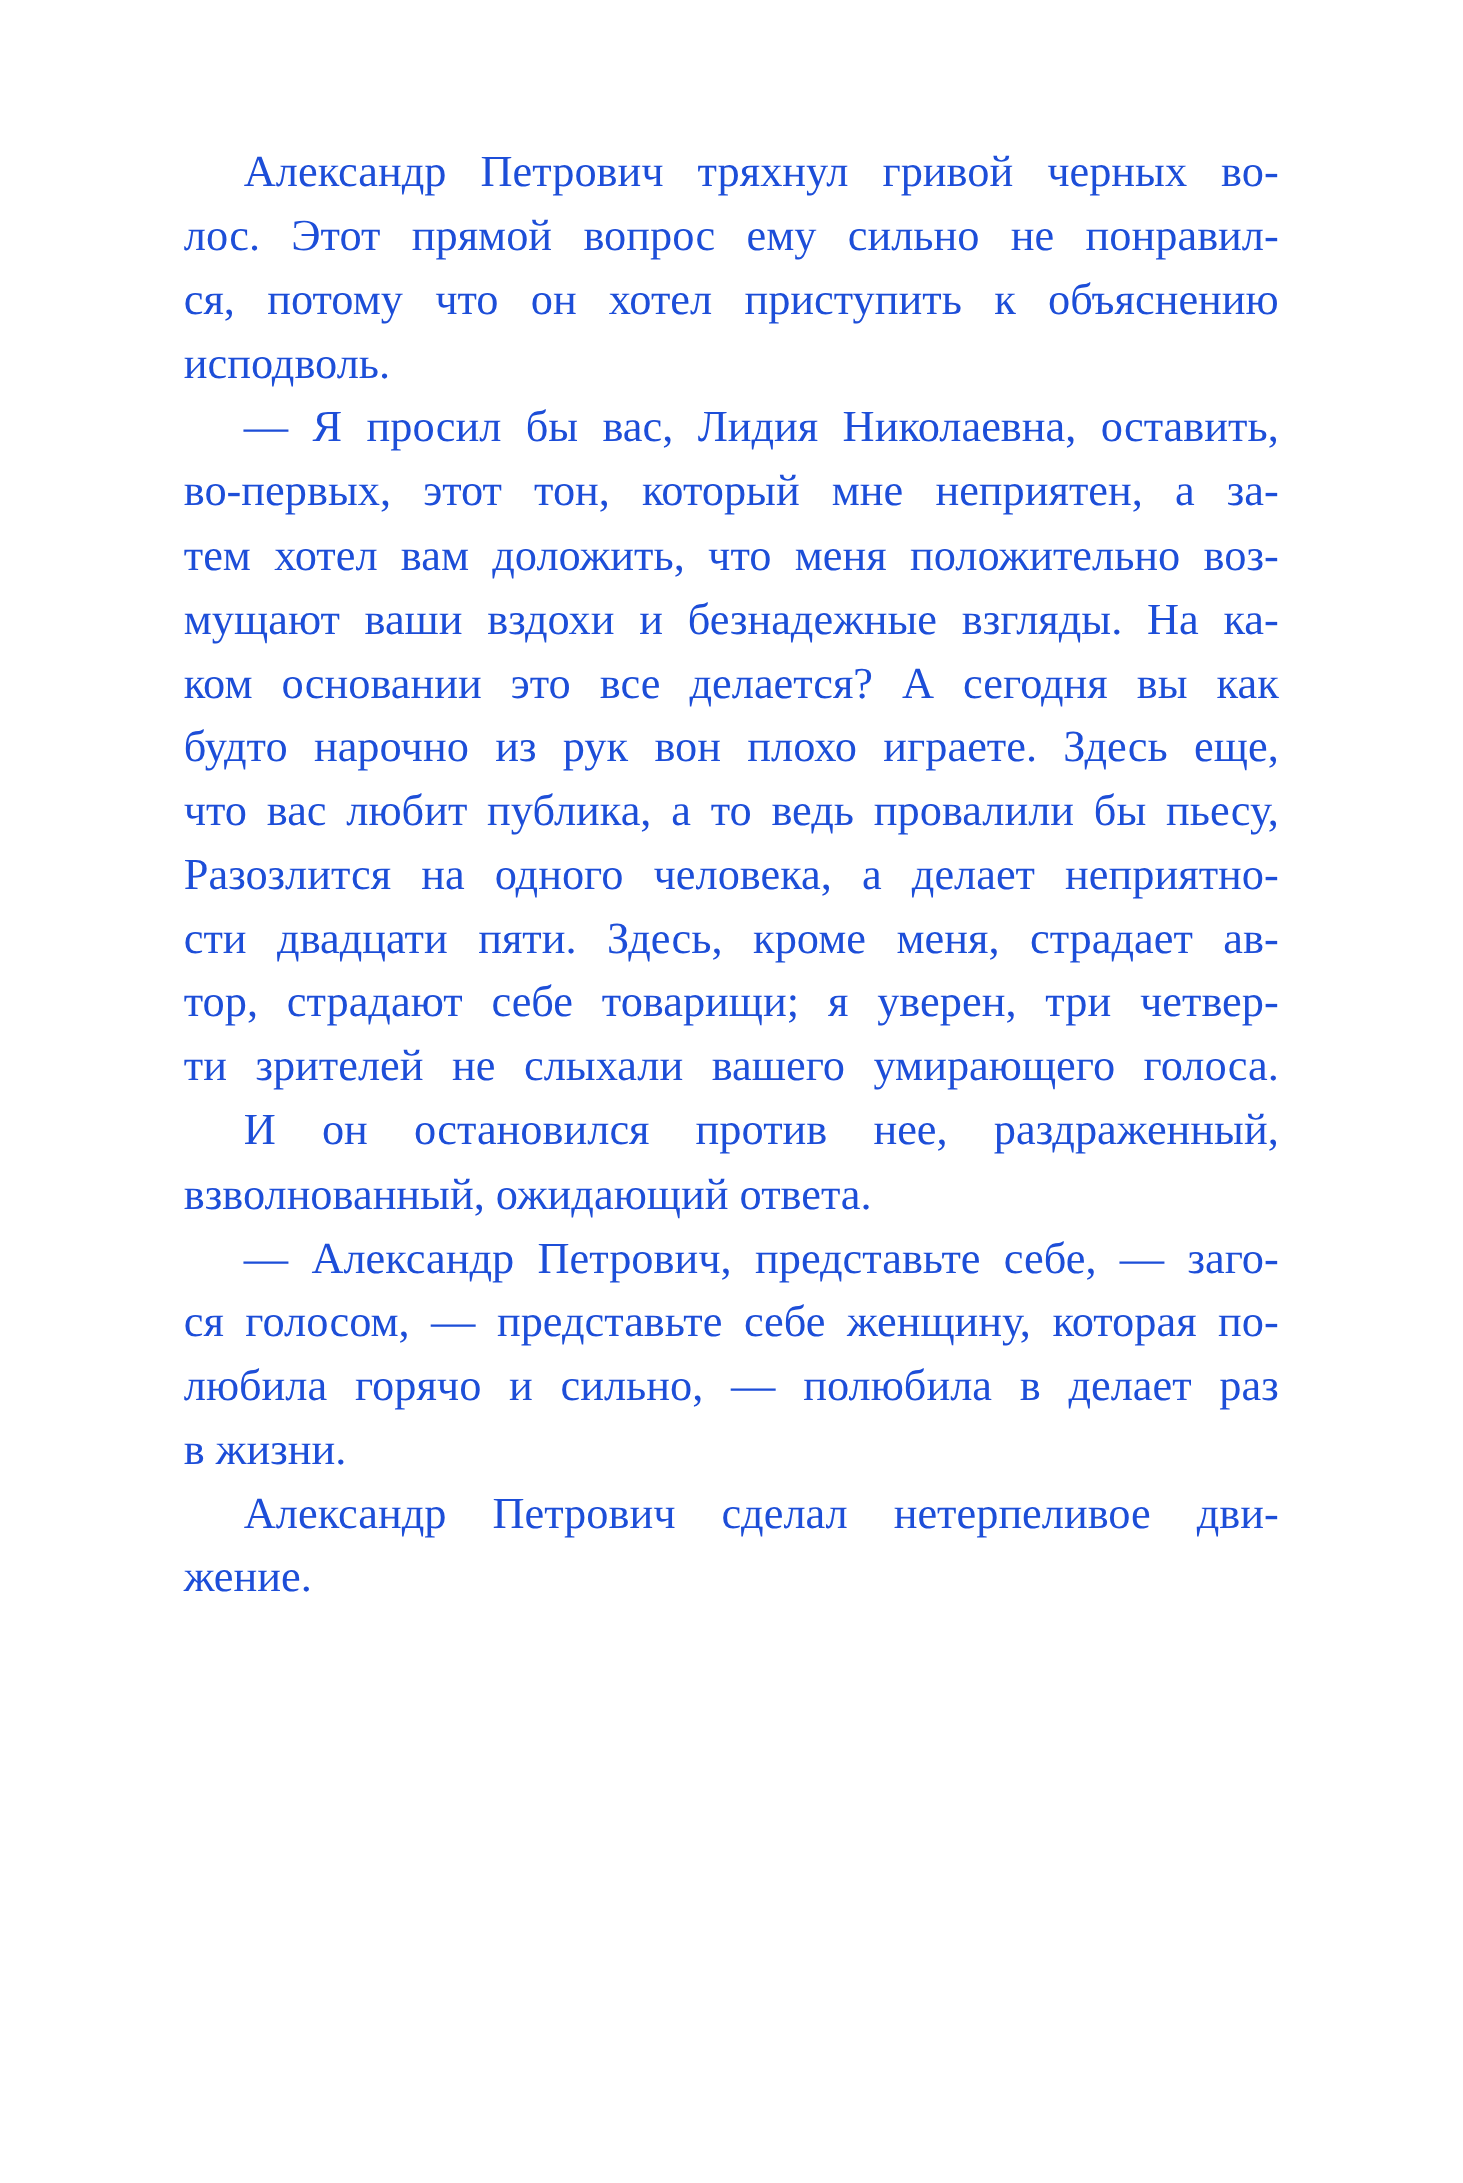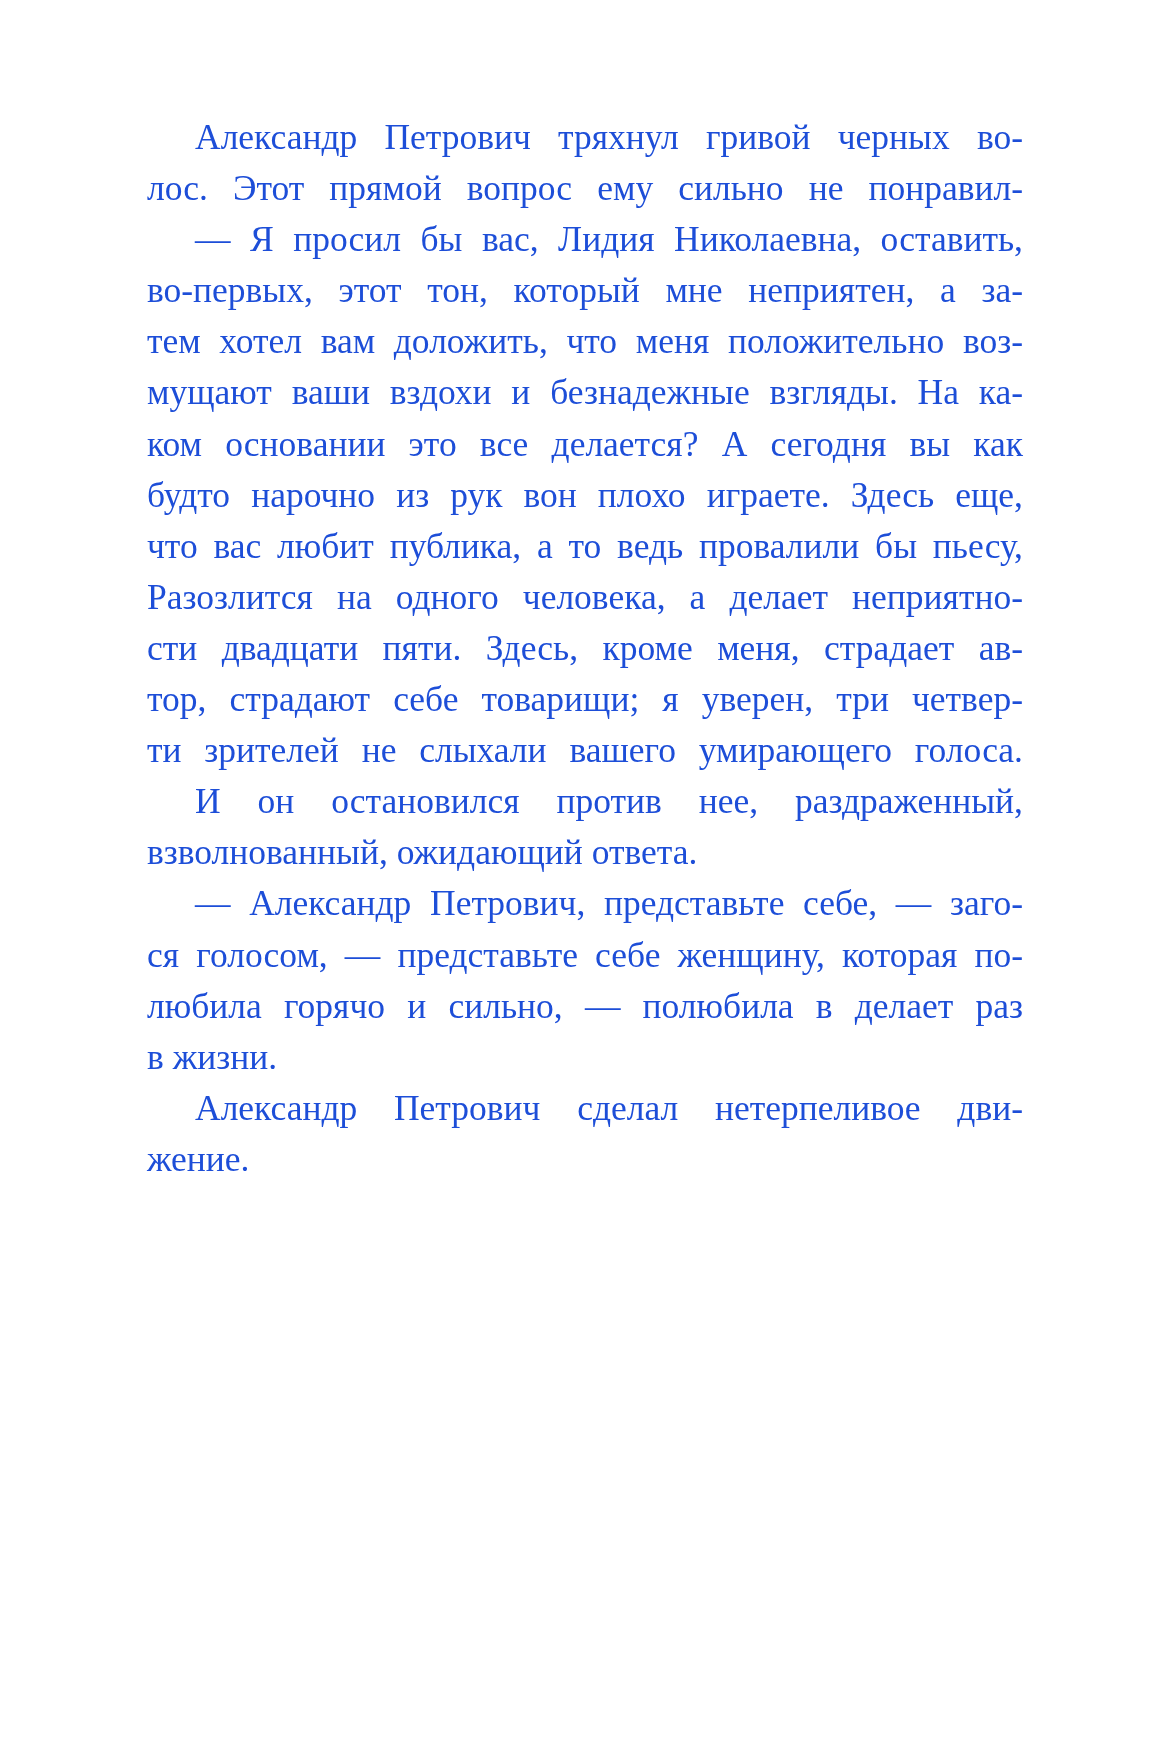--- a/index.html
+++ b/index.html
@@ -16,20 +16,22 @@
   .line.indent { padding-left: 48px; }
   .line.last { text-align-last: left; }
 </style>
 </head>
 <body>
 
 <div class="page">
   <div>
     <div class="line indent">Александр Петрович тряхнул гривой черных во-</div>
     <div class="line">лос. Этот прямой вопрос ему сильно не понравил-</div>
+    <div class="line">ся, потому что он хотел приступить к объяснению</div>
+    <div class="line last">исподволь.</div>
   </div>
   <div>
     <div class="line indent">— Я просил бы вас, Лидия Николаевна, оставить,</div>
     <div class="line">во-первых, этот тон, который мне неприятен, а за-</div>
     <div class="line">тем хотел вам доложить, что меня положительно воз-</div>
     <div class="line">мущают ваши вздохи и безнадежные взгляды. На ка-</div>
     <div class="line">ком основании это все делается? А сегодня вы как</div>
     <div class="line">будто нарочно из рук вон плохо играете. Здесь еще,</div>
     <div class="line">что вас любит публика, а то ведь провалили бы пьесу,</div>
     <div class="line">Разозлится на одного человека, а делает неприятно-</div>

